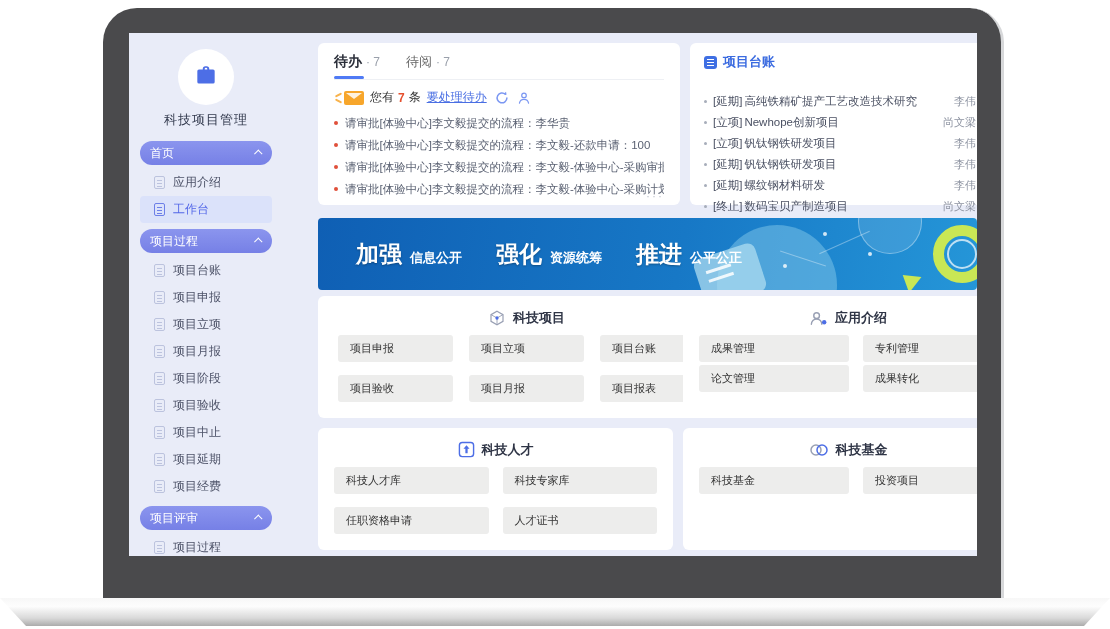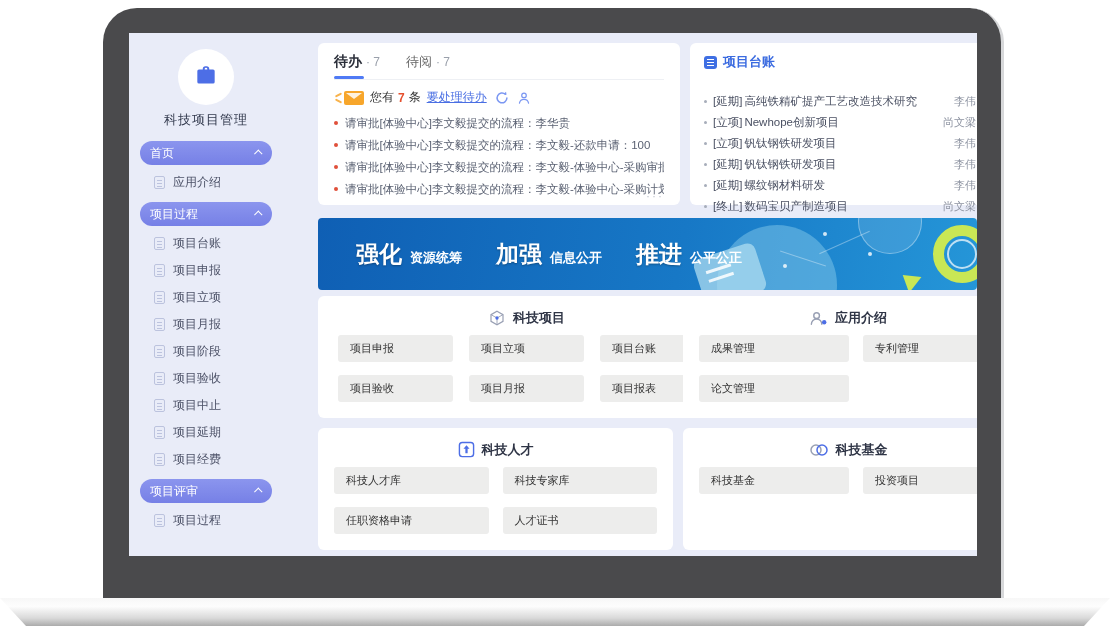--- a/index.html
+++ b/index.html
@@ -117,21 +117,21 @@
   .card { position:absolute; background:#fff; border-radius:6px; overflow:hidden; }
   .card-project { left:189px; top:263px; width:417px; height:122px; }
   .card-achieve { left:554px; top:263px; width:330px; height:122px; }
   .card-talent  { left:189px; top:395px; width:355px; height:122px; }
   .card-fund    { left:554px; top:395px; width:330px; height:122px; }
   .c-head { display:flex; align-items:center; justify-content:center; gap:7px; padding-top:11px; height:32px; }
   .c-title { font-size:13px; color:#2f3546; font-weight:600; }
   .c-grid { display:grid; margin-top:7px; }
   .card-project .c-grid { grid-template-columns:repeat(3,1fr); gap:13px 16px; padding:0 20px; }
   .card-talent  .c-grid { grid-template-columns:1fr 1fr; gap:13px 14px; padding:0 16px; }
-  .card-achieve .c-grid, .card-fund .c-grid { grid-template-columns:150px 150px; gap:13px 14px; padding:0 0 0 16px; }
+  .card-achieve .c-grid, .card-fund .c-grid { grid-template-columns:150px 150px; gap:3px 14px; padding:0 0 0 16px; }
   .c-btn { height:27px; line-height:27px; background:#ededec; border:none; border-radius:3px;
            font-size:11px; color:#333; text-align:left; padding:0 0 0 12px; cursor:pointer;
            font-family:inherit; white-space:nowrap; overflow:hidden; }
 </style>
 </head>
 <body>
 
 <div class="stage">
   <div class="bezel"></div>
 
@@ -146,20 +146,24 @@
       <div class="app-title">科技项目管理</div>
 
       <nav>
         <div class="m-header">
           <span>首页</span>
           <span class="chev"></span>
         </div>
         <div class="m-item">
           <span class="mini-doc"></span>
           <span>应用介绍</span>
+        </div>
+        <div class="m-item active">
+          <span class="mini-doc"></span>
+          <span>工作台</span>
         </div>
         <div class="m-header">
           <span>项目过程</span>
           <span class="chev"></span>
         </div>
         <div class="m-item">
           <span class="mini-doc"></span>
           <span>项目台账</span>
         </div>
         <div class="m-item">
@@ -303,26 +307,26 @@
       <div class="deco-tablet"></div>
       <i class="ndot" style="right:150px;top:14px;"></i>
       <i class="ndot" style="right:105px;top:34px;"></i>
       <i class="ndot" style="right:190px;top:46px;"></i>
       <i class="nline" style="right:105px;top:24px;width:55px;transform:rotate(-24deg);"></i>
       <i class="nline" style="right:150px;top:40px;width:48px;transform:rotate(18deg);"></i>
       <div class="deco-lime"></div>
       <div class="deco-lime-arrow"></div>
       <div class="b-text">
         <span class="b-group">
+          <span class="b-big">加强</span>
+          <span class="b-small">信息公开</span>
+        </span>
+        <span class="b-group">
           <span class="b-big">强化</span>
           <span class="b-small">资源统筹</span>
-        </span>
-        <span class="b-group">
-          <span class="b-big">加强</span>
-          <span class="b-small">信息公开</span>
         </span>
         <span class="b-group">
           <span class="b-big">推进</span>
           <span class="b-small">公平公正</span>
         </span>
       </div>
     </div>
 
     <section class="card card-project">
       <div class="c-head">
@@ -349,20 +353,21 @@
           <circle cx="8" cy="5.5" r="3" stroke="#99a0b4" stroke-width="1.5" fill="none"></circle>
           <path d="M2.5 14.5a5.5 5.5 0 0 1 11 0" stroke="#99a0b4" stroke-width="1.5" fill="none" stroke-linecap="round"></path>
           <circle cx="16" cy="12.5" r="2.3" fill="#4d6ee6"></circle>
         </svg>
         <span class="c-title">应用介绍</span>
       </div>
       <div class="c-grid">
         <button class="c-btn">成果管理</button>
         <button class="c-btn">专利管理</button>
         <button class="c-btn">论文管理</button>
+        <button class="c-btn">成果转化</button>
       </div>
     </section>
 
     <section class="card card-talent">
       <div class="c-head">
         <svg width="17" height="17" viewBox="0 0 18 18">
           <rect x="1.5" y="1.5" width="15" height="15" rx="3" stroke="#4d6ee6" stroke-width="1.5" fill="#fff"></rect>
           <path d="M9 4.5l3.2 3.6h-2v5H7.8v-5h-2z" fill="#4d6ee6"></path>
         </svg>
         <span class="c-title">科技人才</span>

